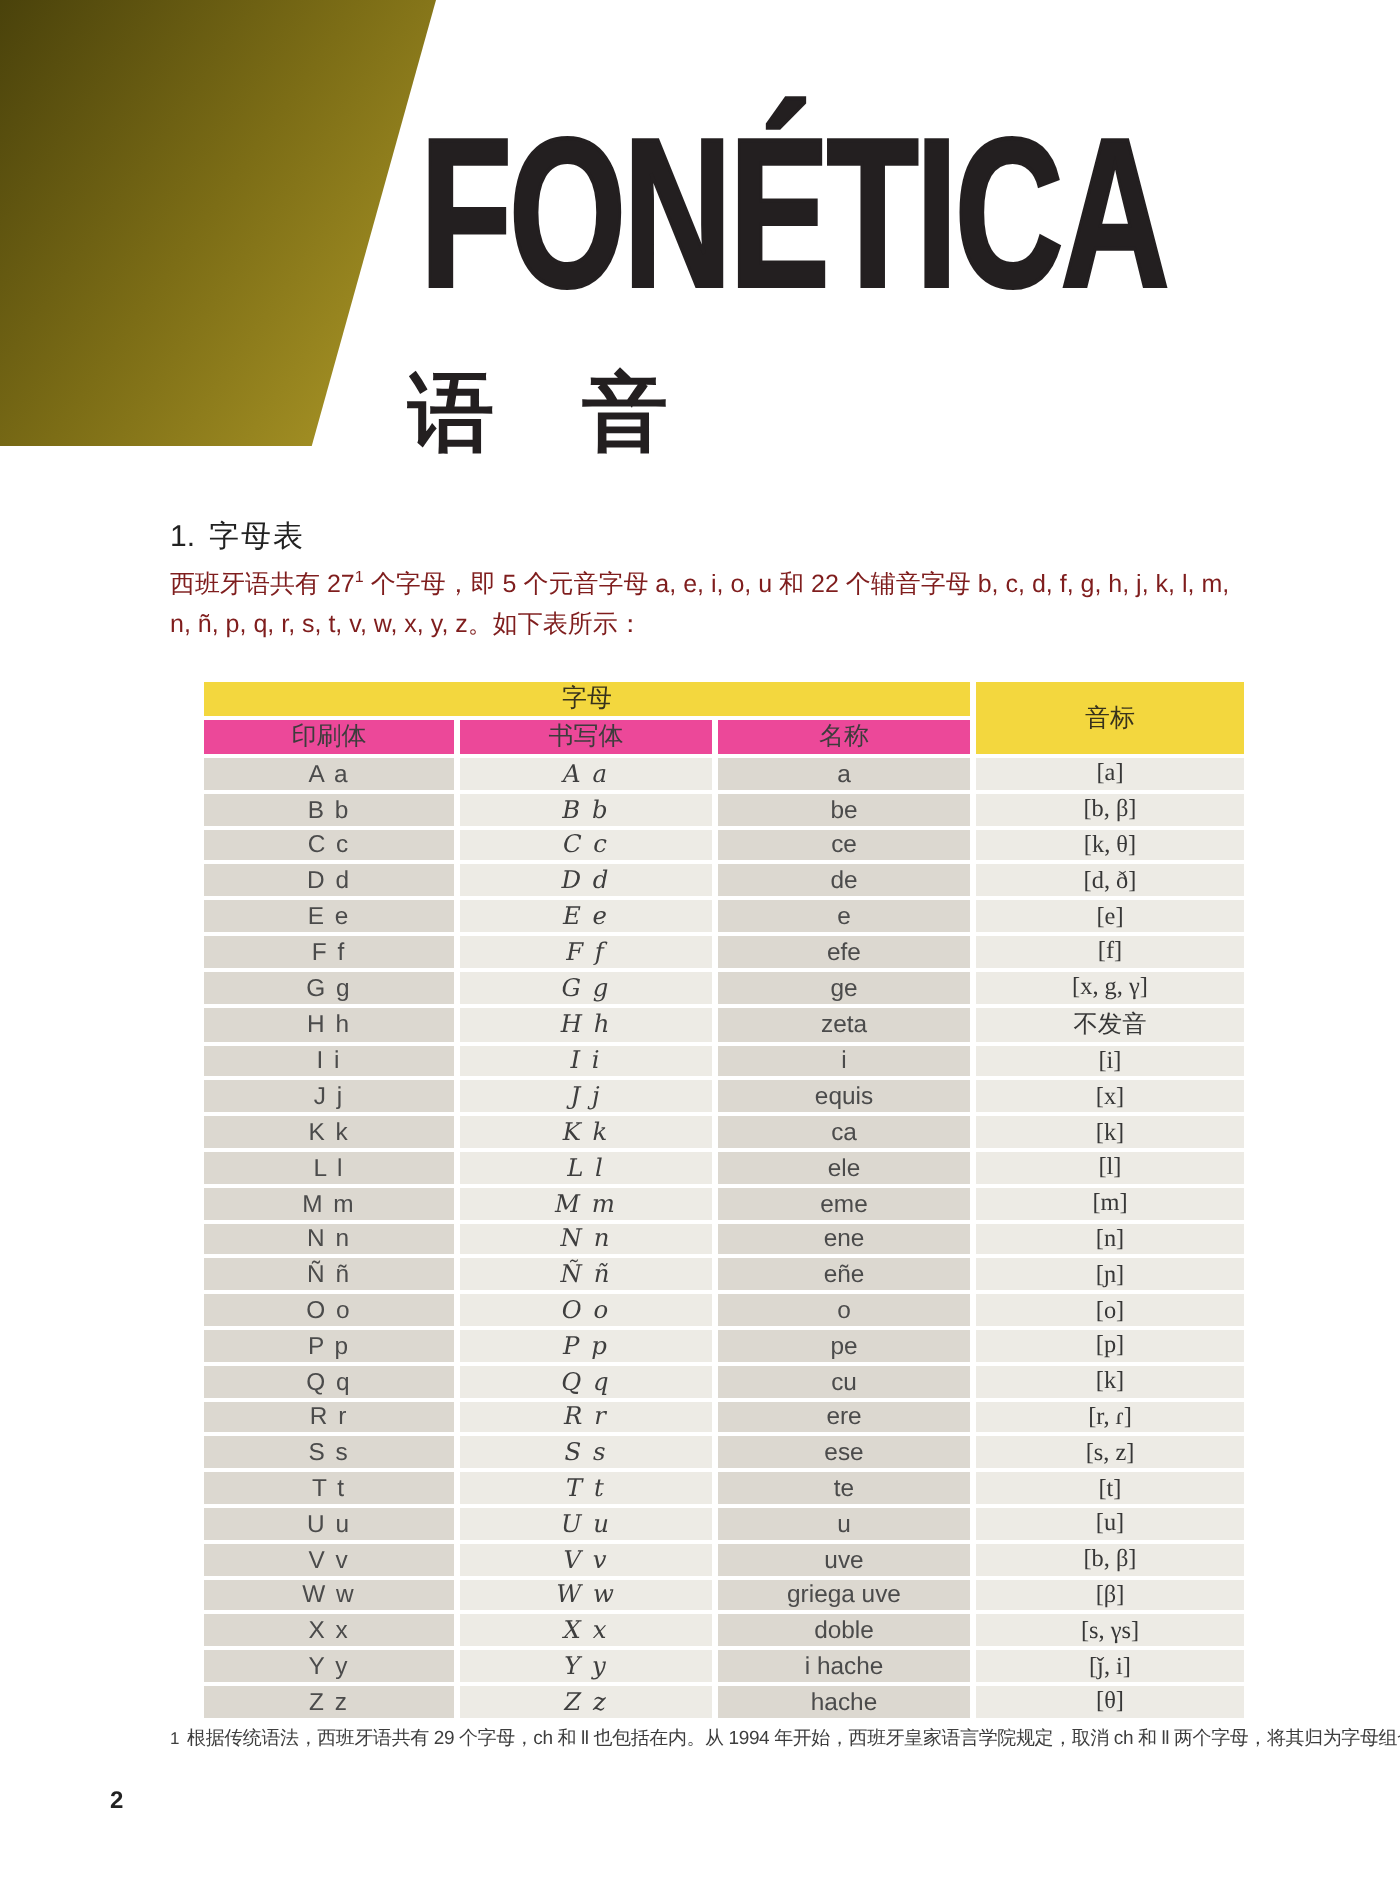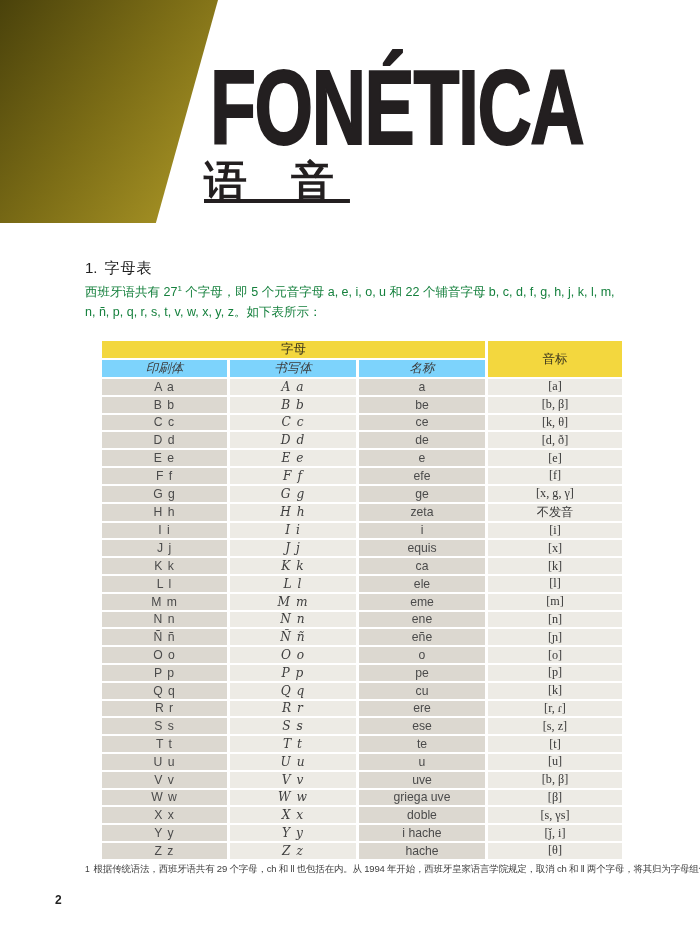--- a/index.html
+++ b/index.html
@@ -18,52 +18,52 @@
 
   .title {
     position:absolute; left:210px; top:54px;
     font-size:106px; font-weight:bold; line-height:1;
     color:#231f20; -webkit-text-stroke:2px #231f20;
     letter-spacing:-2px;
     transform:scaleX(0.71); transform-origin:left top;
     white-space:nowrap;
   }
   .subtitle {
-    position:absolute; left:204px; top:153px;
+    position:absolute; left:204px; top:178px;
     font-size:43px; font-weight:bold; letter-spacing:16px;
-    color:#231f20; white-space:nowrap;text-decoration:underline;
+    color:#231f20; white-space:nowrap;
   }
 
   .section-heading {
     position:absolute; left:85px; top:259px;
     font-size:15px; font-weight:normal; color:#222222; letter-spacing:1px;
   }
   .section-heading .num { margin-right:7px; letter-spacing:0; }
 
   .intro {
     position:absolute; left:85px; top:283px; width:535px;
-    font-size:12.5px; line-height:1.55; color:#15803d;
+    font-size:12.5px; line-height:1.55; color:#7f1d1d;
   }
   .intro sup { font-size:8px; vertical-align:super; }
 
   
   .alphabet {
     position:absolute; left:99px; top:339px;
     border-collapse:separate; border-spacing:3px 2px;
     table-layout:fixed;
   }
   .alphabet th, .alphabet td {
     text-align:center; vertical-align:middle;
     font-weight:normal; overflow:hidden; white-space:nowrap;
   }
   .alphabet thead th { height:15px; font-size:12.5px; }
   .alphabet td { height:15.8px; font-size:12.2px; }
 
   .yellow { background:#f3d73e; font-weight:bold; color:#38331c; }
-  .sub    { background:#7dd3fc; color:#3c3c3c;font-style:italic; }
+  .sub    { background:#ec4899; color:#3c3c3c; }
 
   .bg-dark  { background:#dcd8d0; }
   .bg-light { background:#edebe5; }
 
   .col-print { color:#4b4b4b; letter-spacing:1px; }
   .col-script {
     font-family:"DejaVu Serif", serif; font-style:italic;
     font-size:12.6px; color:#3e3e3e; letter-spacing:1px;
   }
   .col-name { color:#4b4b4b; }

